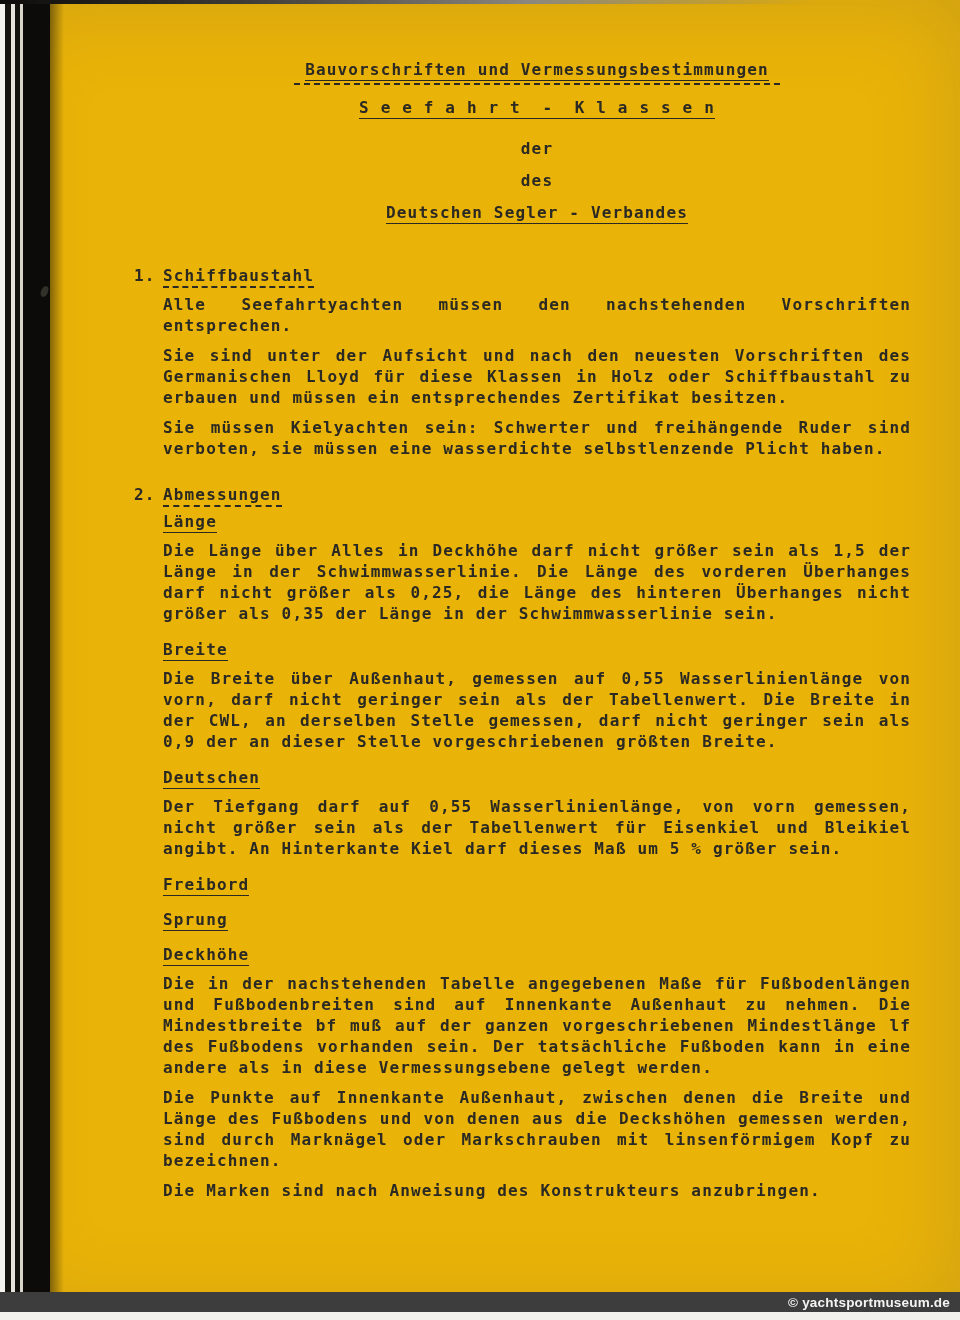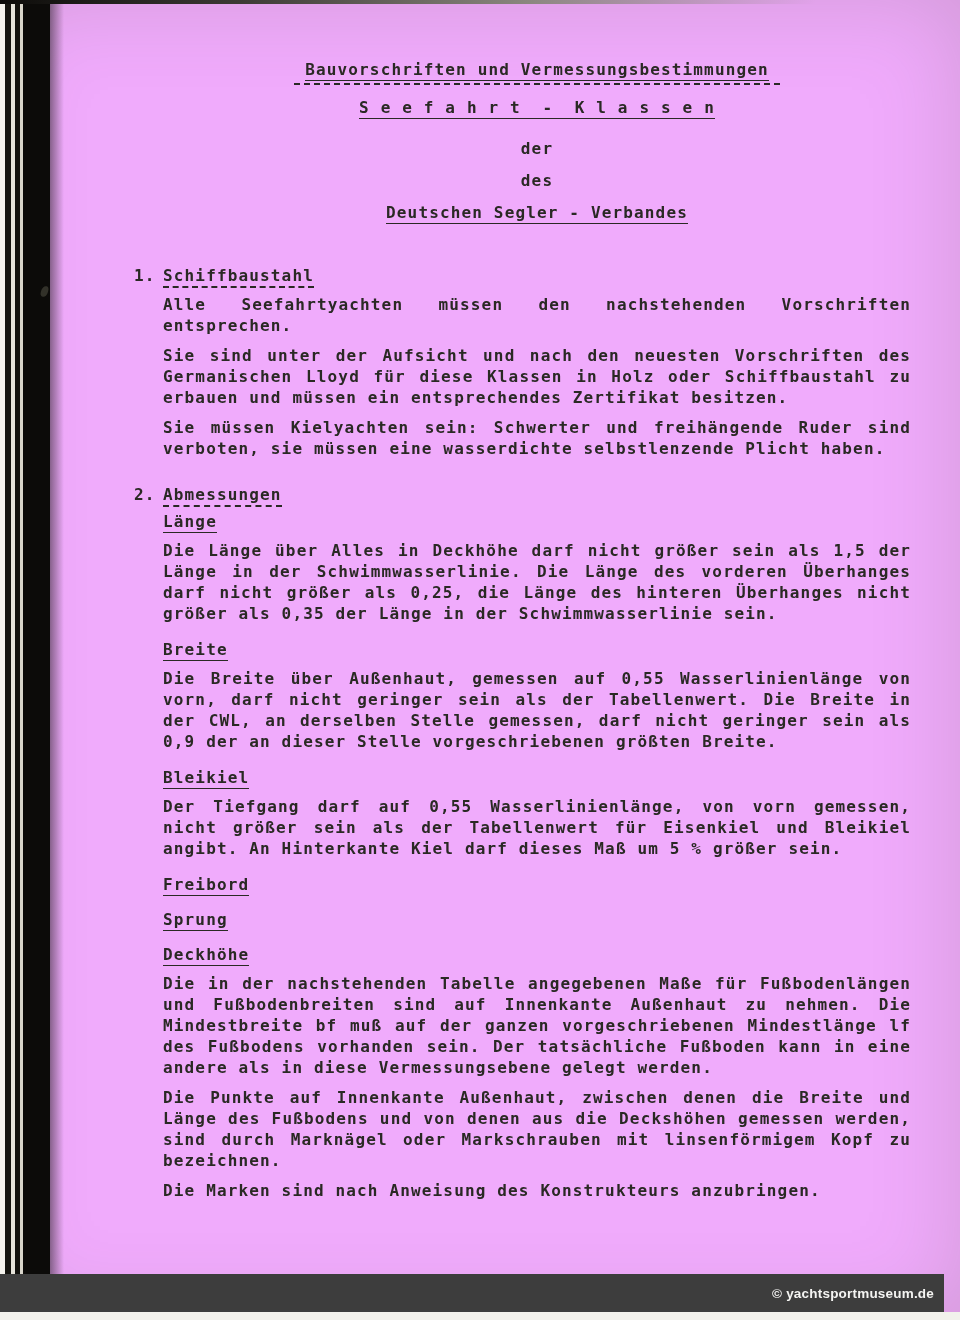--- a/index.html
+++ b/index.html
@@ -1,19 +1,19 @@
 <!DOCTYPE html>
 <html><head>
 <meta charset="utf-8">
 <style>
   * { margin:0; padding:0; box-sizing:border-box; }
   html,body { width:960px; height:1320px; background:#777; }
   .scan {
     position:relative; width:960px; height:1320px; overflow:hidden;
-    background:#f0abfc;
+    background:#eab308;
     box-shadow: inset 0 0 90px rgba(90,85,70,0.20);
     font-family:"DejaVu Sans Mono","Liberation Mono",monospace;
     color:#2a2924;
   }
   .binding-edge {
     position:absolute; top:0; left:0; width:64px; height:100%; z-index:1;
     background: linear-gradient(90deg,
       #f4f2ec 0px, #f4f2ec 5px,
       #15140f 5px, #15140f 11px,
       #e6e3da 11px, #e6e3da 15px,
@@ -50,21 +50,21 @@
   .sec-head { position:relative; margin-bottom:6px; }
   .sec-num { position:absolute; left:-29px; }
 
   .para {
     text-align:justify; line-height:21px; margin-top:9px;
   }
   .subsection { margin-top:16px; }
   .subhead { margin-bottom:0; }
 
   .footer-bar {
-    position:absolute; left:0; right:16px; bottom:8px; height:38px; z-index:5;
+    position:absolute; left:0; right:0; bottom:8px; height:20px; z-index:5;
     background:#3d3d3d;
     display:flex; align-items:center; justify-content:flex-end;
     padding-right:10px;
   }
   .bottom-strip {
     position:absolute; left:0; right:0; bottom:0; height:8px; z-index:4;
     background:#f2f1ec;
   }
   .watermark {
     font-family:"Liberation Sans","DejaVu Sans",sans-serif;
@@ -113,21 +113,21 @@
         <div class="subhead"><span class="u-solid">Länge</span></div>
         <p class="para">Die Länge über Alles in Deckhöhe darf nicht größer sein als 1,5 der Länge in der Schwimmwasserlinie. Die Länge des vorderen Überhanges darf nicht größer als 0,25, die Länge des hinteren Überhanges nicht größer als 0,35 der Länge in der Schwimmwasserlinie sein.</p>
       </div>
 
       <div class="subsection">
         <div class="subhead"><span class="u-solid">Breite</span></div>
         <p class="para">Die Breite über Außenhaut, gemessen auf 0,55 Wasserlinienlänge von vorn, darf nicht geringer sein als der Tabellenwert. Die Breite in der CWL, an derselben Stelle gemessen, darf nicht geringer sein als 0,9 der an dieser Stelle vorgeschriebenen größten Breite.</p>
       </div>
 
       <div class="subsection">
-        <div class="subhead"><span class="u-solid">Bleikiel</span></div>
+        <div class="subhead"><span class="u-solid">Deutschen</span></div>
         <p class="para">Der Tiefgang darf auf 0,55 Wasserlinienlänge, von vorn gemessen, nicht größer sein als der Tabellenwert für Eisenkiel und Bleikiel angibt. An Hinterkante Kiel darf dieses Maß um 5 % größer sein.</p>
       </div>
 
       <div class="subsection">
         <div class="subhead"><span class="u-solid">Freibord</span></div>
       </div>
 
       <div class="subsection">
         <div class="subhead"><span class="u-solid">Sprung</span></div>
       </div>

